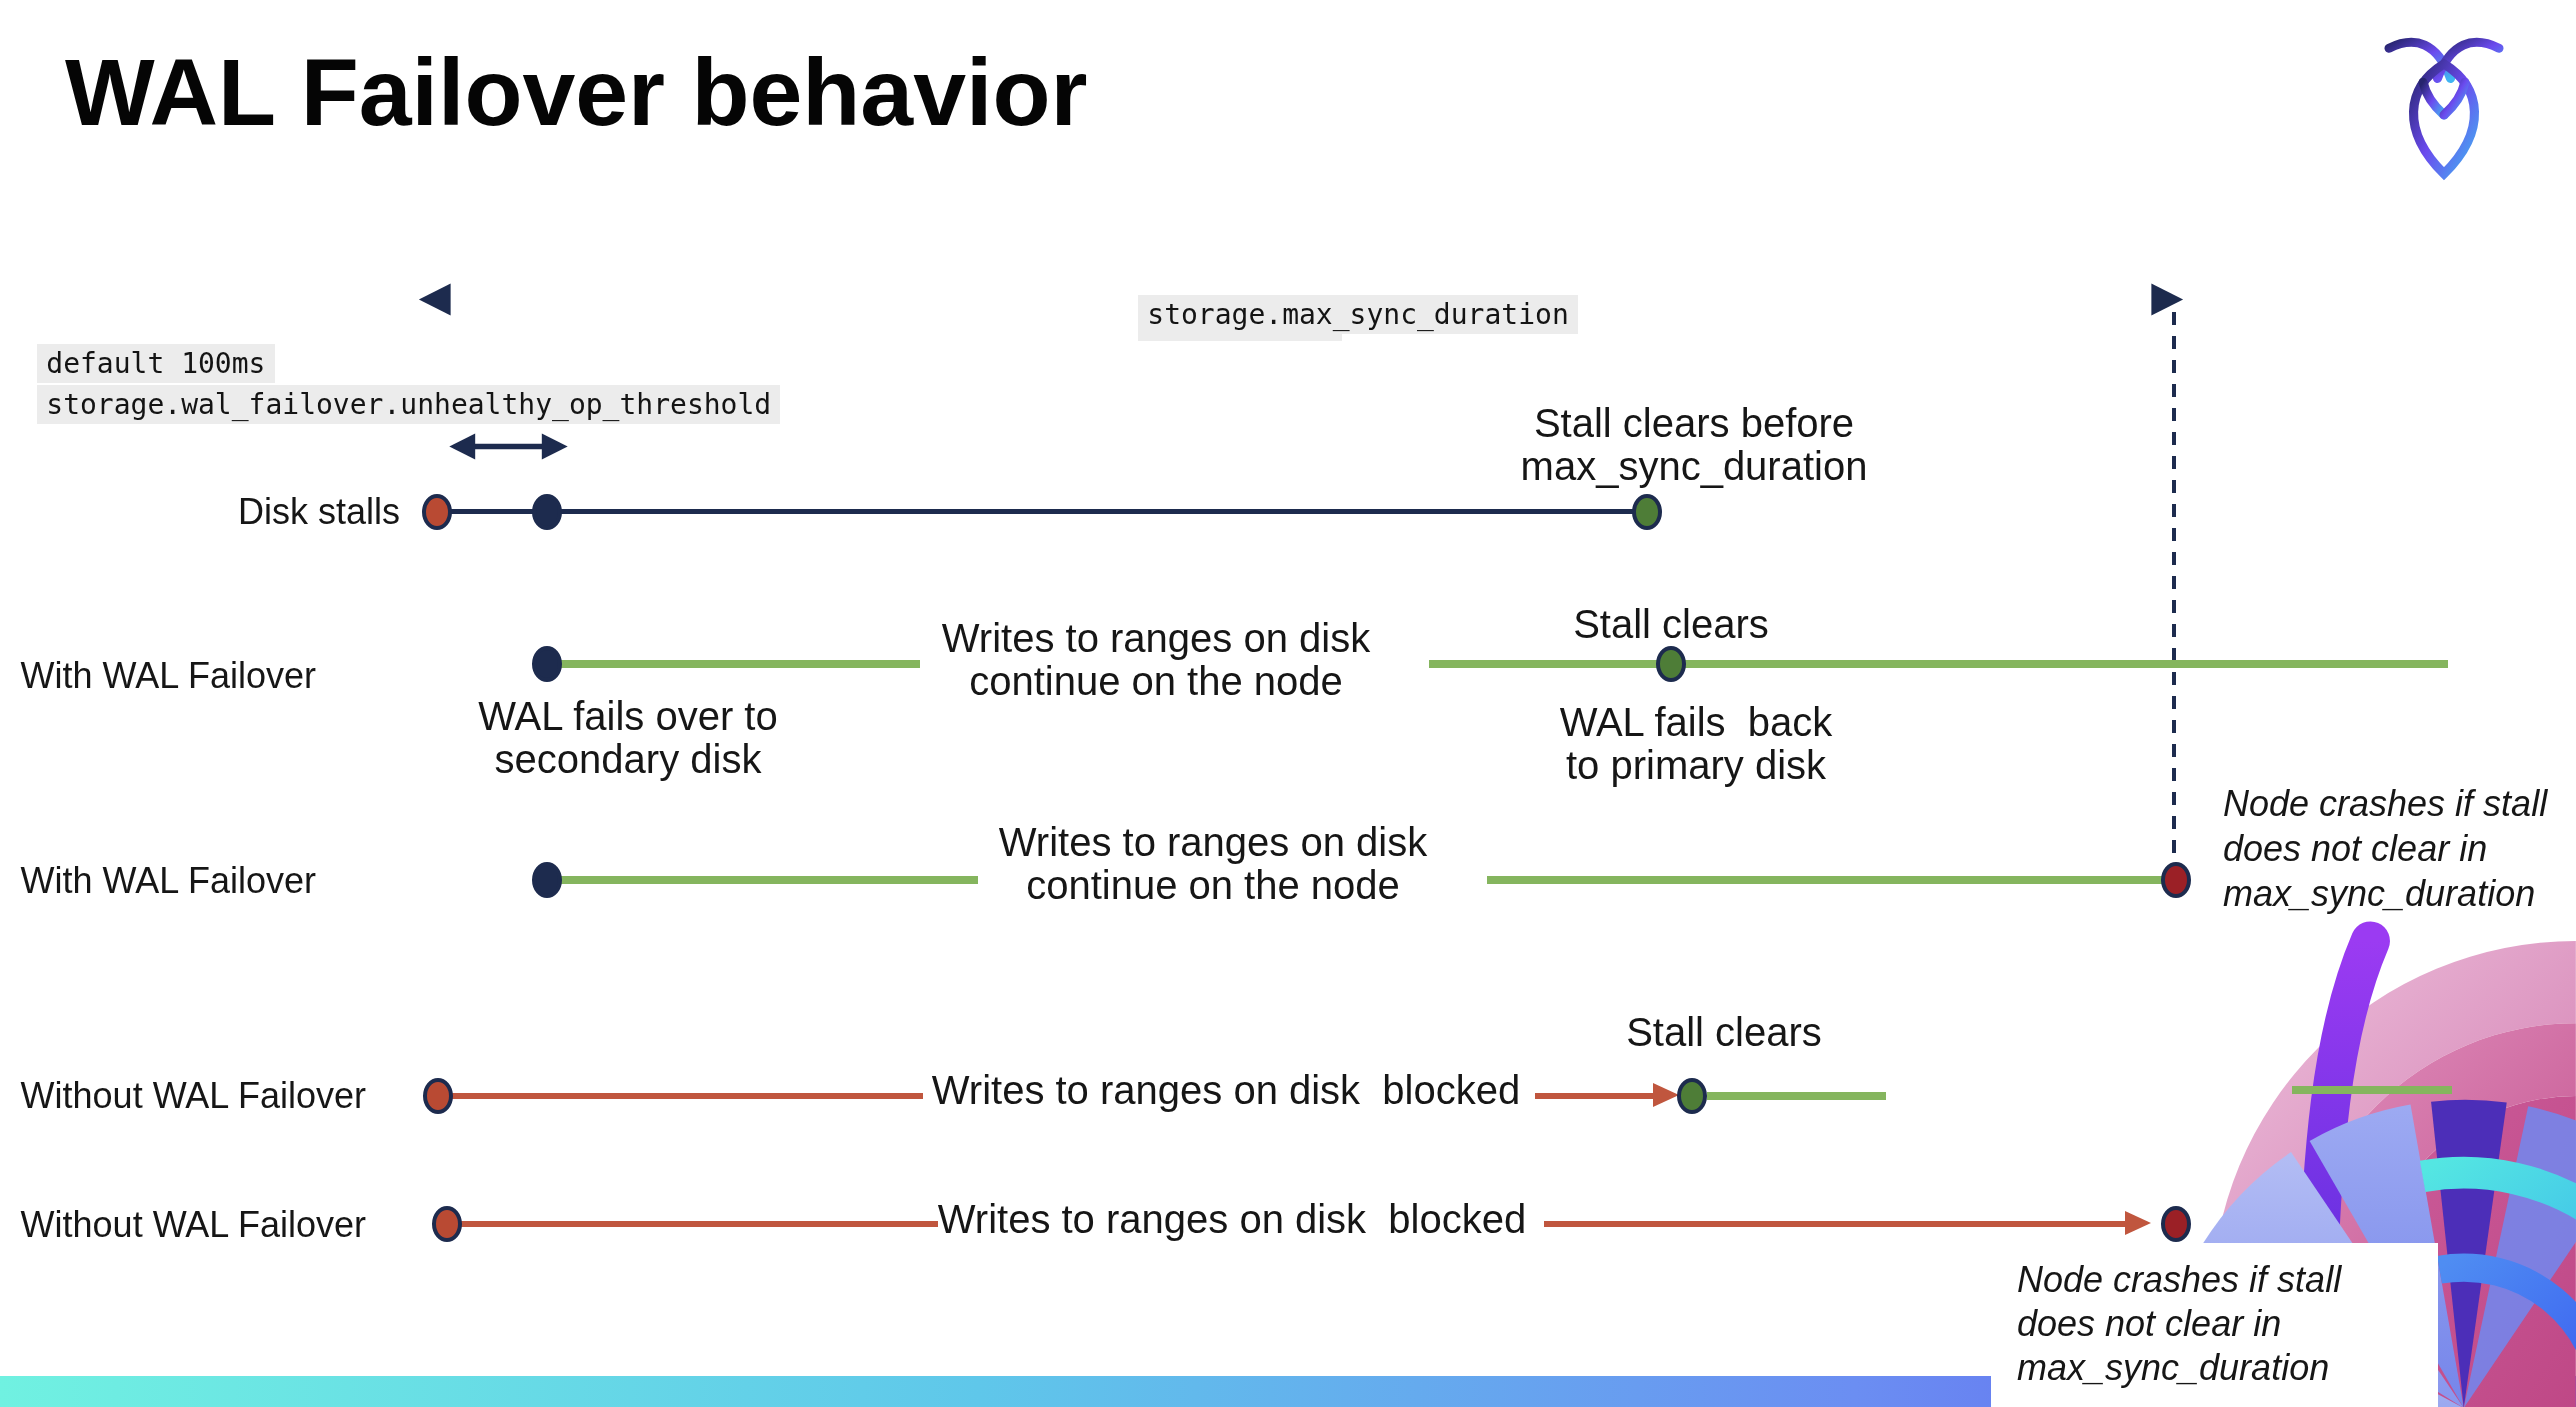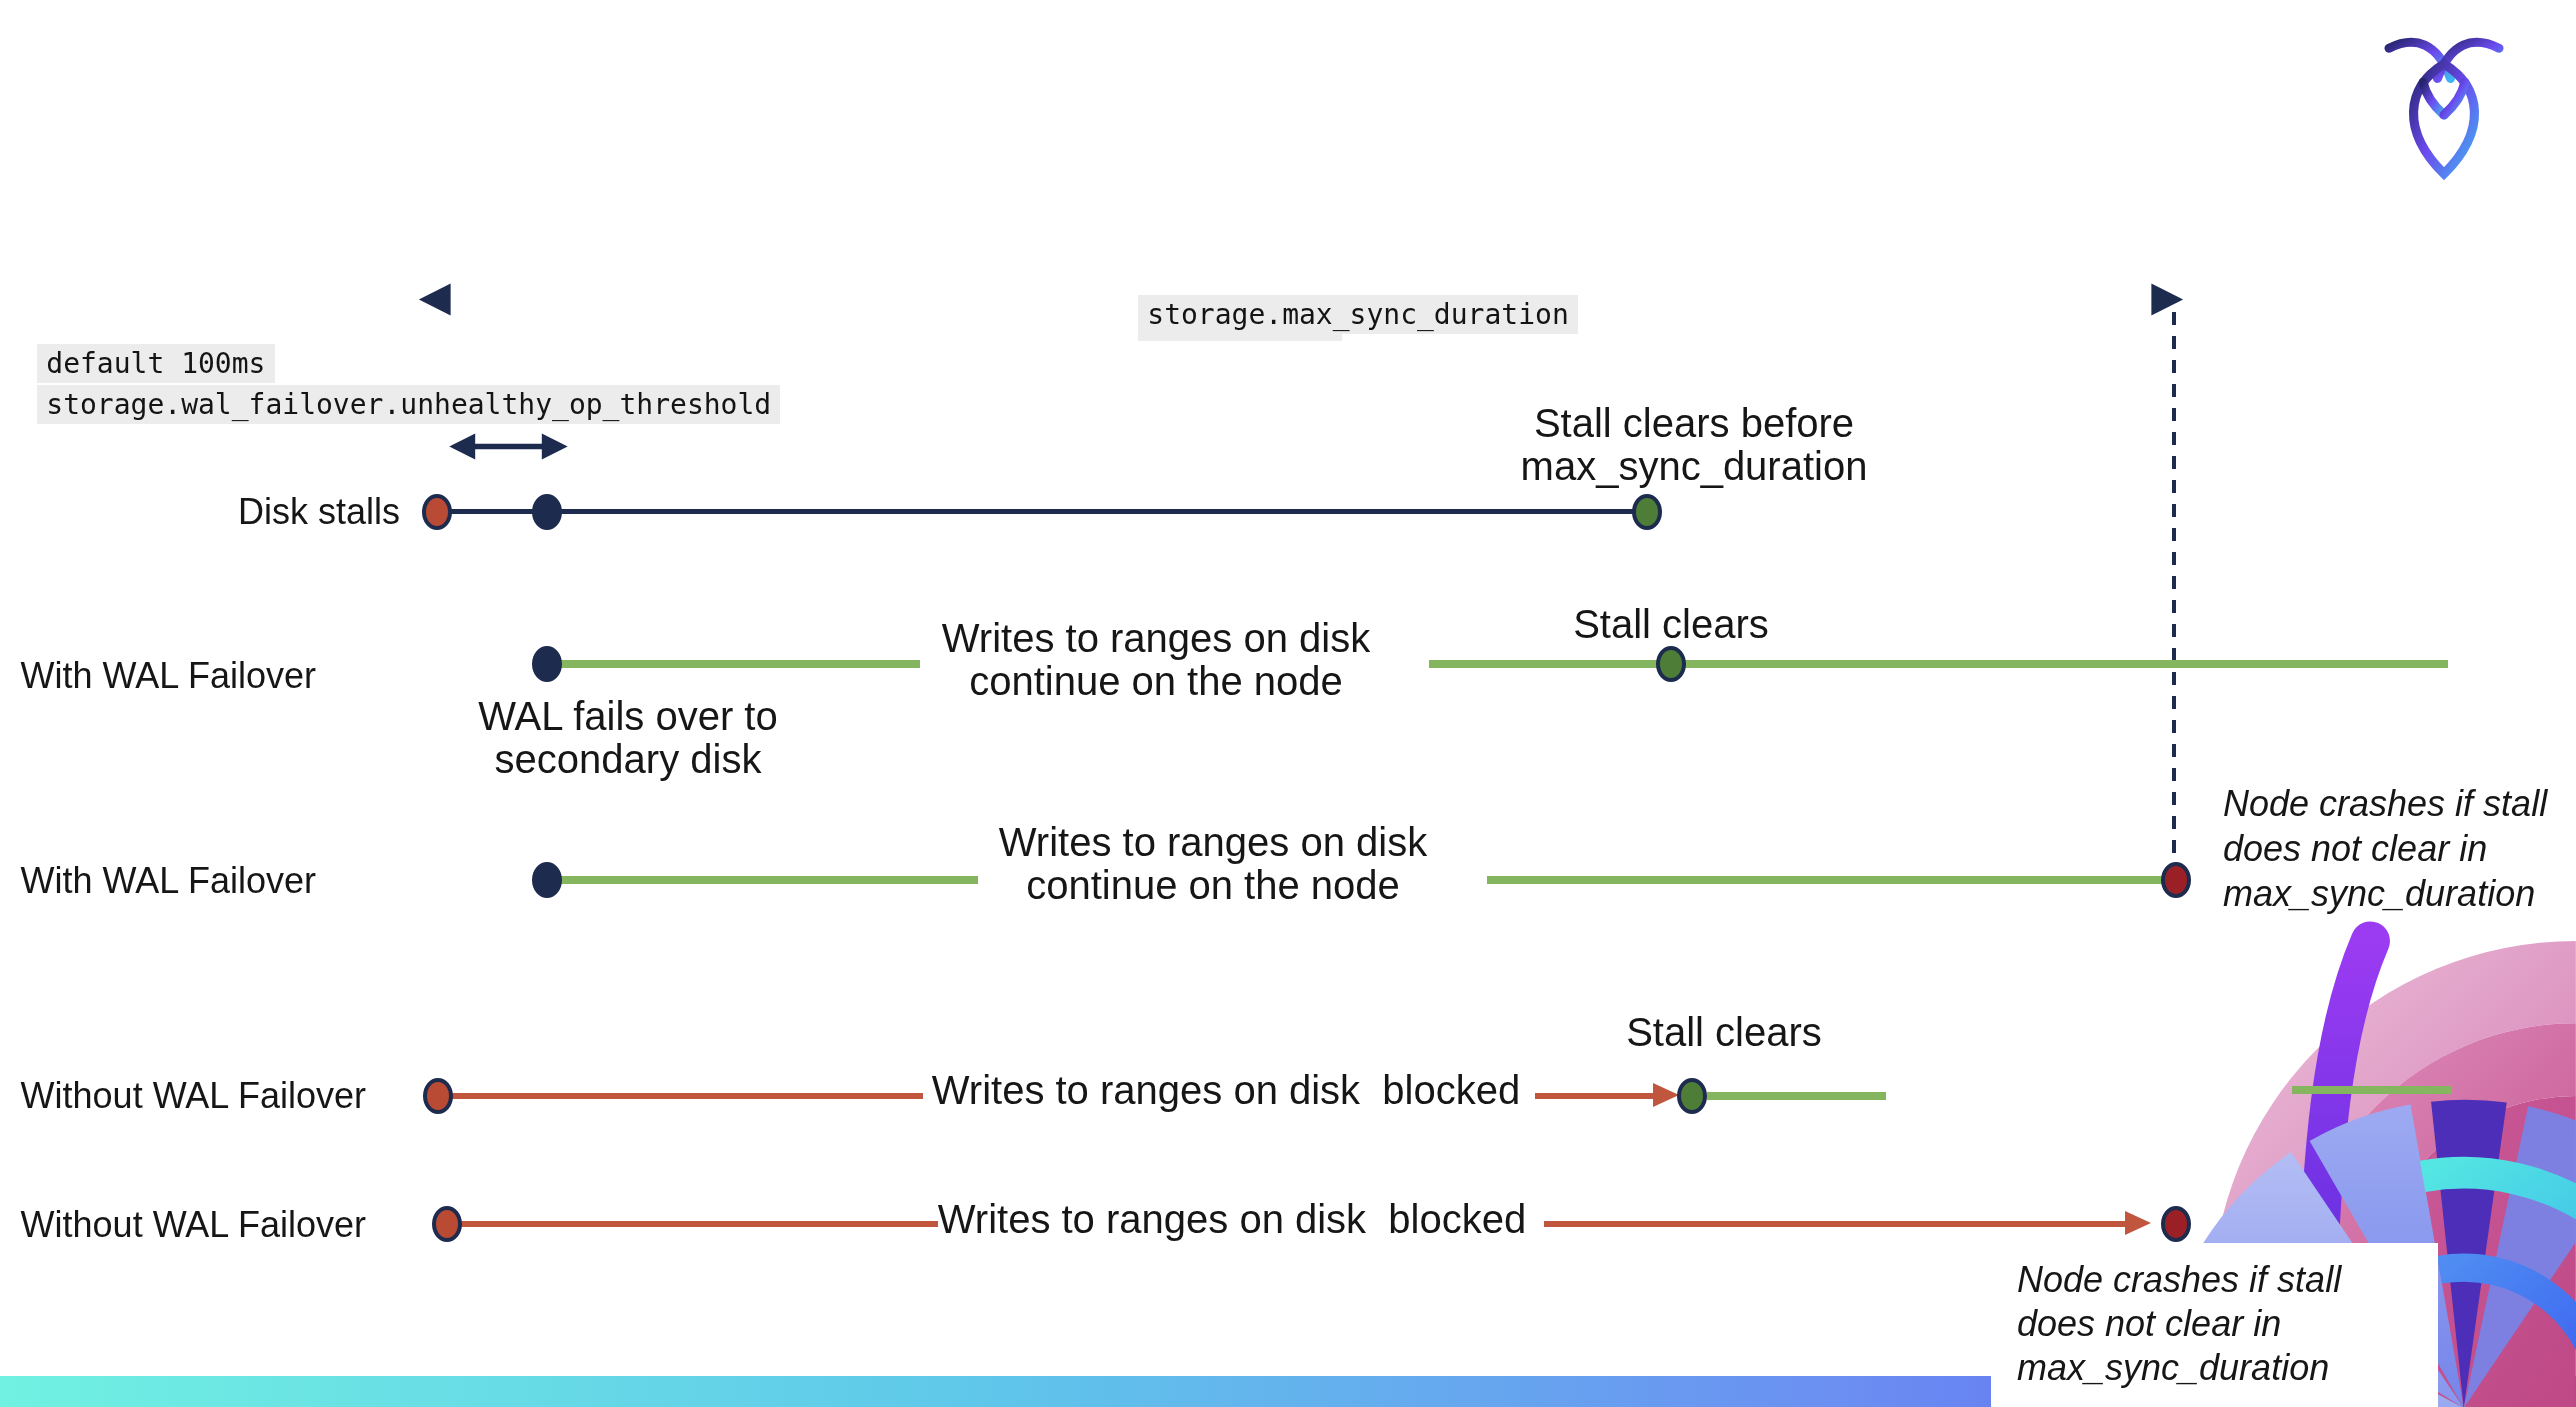--- a/index.html
+++ b/index.html
@@ -90,20 +90,21 @@
     <path d="M300,30 C240,170 250,360 235,530" fill="none" stroke="url(#pur)" stroke-width="42" stroke-linecap="round"></path>
     <path d="M400,530 L70,518 A330,330 0 0 1 109,375 Z" fill="url(#peri1)"></path>
     <path d="M400,530 L120,355 A330,330 0 0 1 215,256 Z" fill="url(#peri2)"></path>
     <path d="M400,530 L235,244 A330,330 0 0 1 343,205 Z" fill="url(#peri3)"></path>
     <path d="M400,530 L365,202 A330,330 0 0 1 446,203 Z" fill="#4c2eb8"></path>
     <path d="M400,530 L469,207 A330,330 0 0 1 585,256 Z" fill="#7585ea" opacity="0.9"></path>
     <path d="M356,282 A252,252 0 0 1 651,508" fill="none" stroke="url(#cy)" stroke-width="34"></path>
     <path d="M374,382 A150,150 0 0 1 550,530" fill="none" stroke="url(#bl)" stroke-width="30"></path>
   </svg>
 
+  <div class="title">WAL Failover behavior</div>
   <svg class="logo" viewBox="0 0 100 120" aria-hidden="true">
     <defs>
       <linearGradient id="lg" x1="0" y1="0" x2="1" y2="1">
         <stop offset="0" stop-color="#26246e"></stop>
           <stop offset="0.5" stop-color="#6b4aee"></stop>
           <stop offset="1" stop-color="#41b4f2"></stop>
       </linearGradient>
     </defs>
     <g fill="none" stroke="url(#lg)" stroke-width="7" stroke-linecap="round">
       <path d="M8,17 C28,7 45,13 55,40"></path>
@@ -154,20 +155,22 @@
   <div class="rowlab" style="left:20.6px;top:655px;">With WAL Failover</div>
   <div class="line greenline" style="left:561px;top:660px;width:359px;height:8.4px;"></div>
   <div class="line greenline" style="left:1429px;top:660px;width:1019px;height:8.4px;"></div>
   <div class="dot fill-navy" style="left:532px;top:646px;"></div>
   <div class="dot fill-green" style="left:1656px;top:646px;"></div>
   <div class="txt ctr" style="left:1156px;top:617px;">Writes to ranges on disk
 continue on the node</div>
   <div class="txt ctr" style="left:1671px;top:603px;">Stall clears</div>
   <div class="txt ctr" style="left:628px;top:695px;">WAL fails over to
 secondary disk</div>
+  <div class="txt ctr" style="left:1696px;top:701px;">WAL fails  back
+to primary disk</div>
 
   <div class="rowlab" style="left:20.6px;top:860px;">With WAL Failover</div>
   <div class="line greenline" style="left:561px;top:876px;width:417px;height:8.4px;"></div>
   <div class="line greenline" style="left:1487px;top:876px;width:675px;height:8.4px;"></div>
   <div class="dot fill-navy" style="left:532px;top:862px;"></div>
   <div class="dot fill-crash" style="left:2161px;top:862px;"></div>
   <div class="txt ctr" style="left:1213px;top:821px;">Writes to ranges on disk
 continue on the node</div>
   <div class="txt crash-txt" style="left:2223px;top:781px;line-height:45px;">Node crashes if stall
 does not clear in

